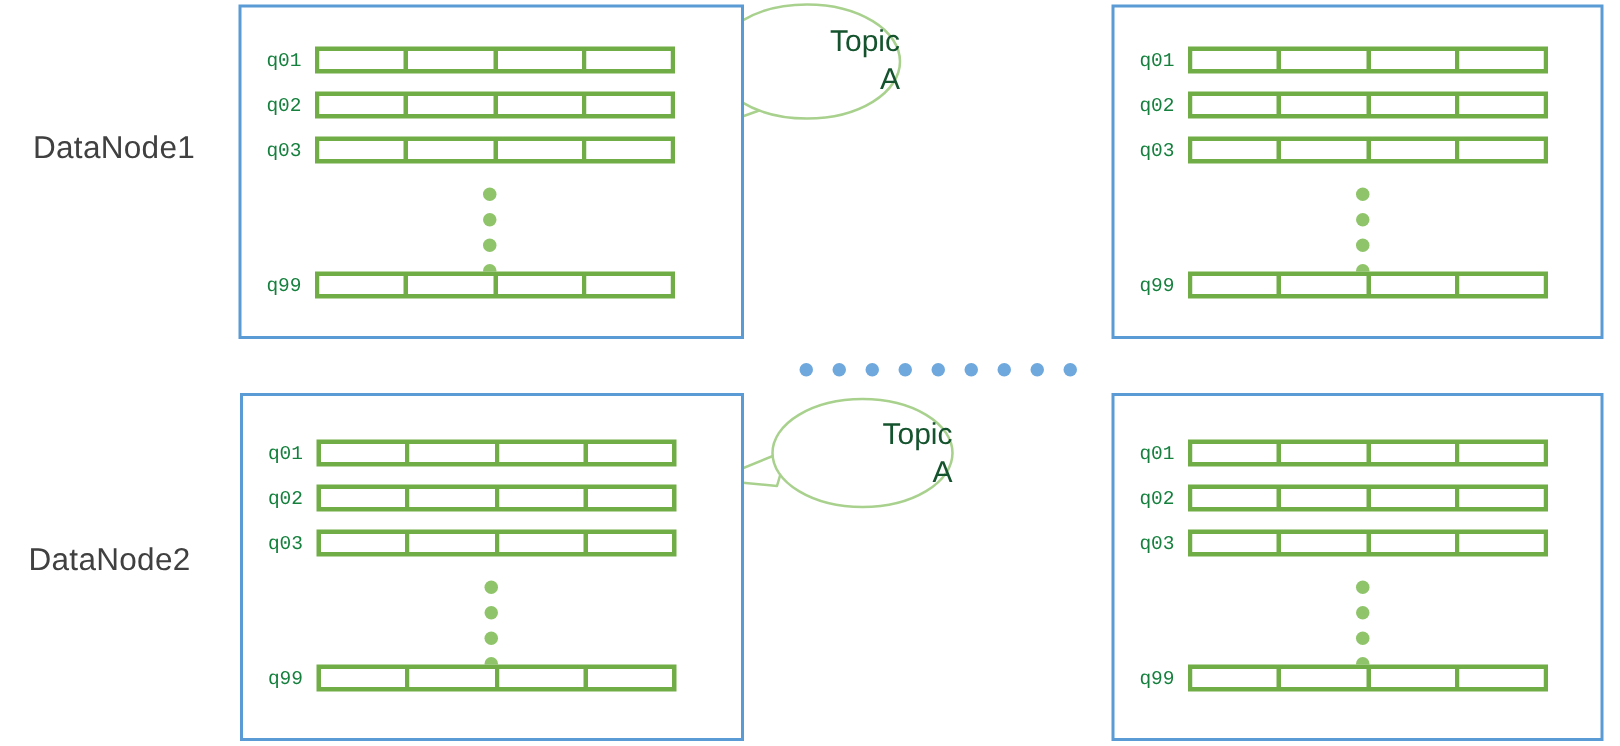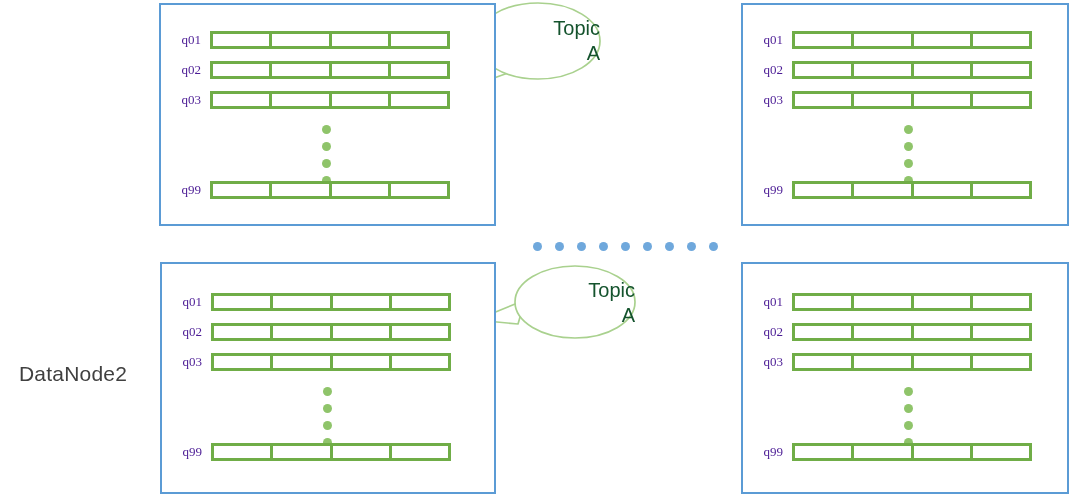--- a/index.html
+++ b/index.html
@@ -36,25 +36,25 @@
     white-space: nowrap;
   }
   
   .queue-row {
     position: absolute;
     display: flex;
     align-items: center;
   }
   .queue-label {
     font-size: 13px;
-    color: #4c1d95;
+    color: #15803d;
     width: 32px;
     text-align: right;
     margin-right: 9px;
-    font-family: Liberation Serif, serif;
+    font-family: Liberation Mono, monospace;
   }
   .queue-bar {
     display: flex;
     border: 3px solid #70ad47;
     background: #ffffff;
     box-sizing: border-box;
     height: 18px;
     width: 240px;
   }
   .queue-cell {
@@ -135,20 +135,21 @@
     <g>
       <path d="M 451 303 L 459 303 L 459 323 L 466 323 L 459 323 L 459 343 L 451 343" fill="none" stroke="#9dc3e6" stroke-width="1.6"></path>
     </g>
 
     <g>
       <path d="M 476 320 L 525 300 L 518 324 Z" fill="#ffffff" stroke="#a9d18e" stroke-width="1.7" stroke-linejoin="round"></path>
       <ellipse cx="575" cy="302" rx="60" ry="36" fill="#ffffff" stroke="#a9d18e" stroke-width="1.7"></ellipse>
     </g>
   </svg>
 
+  <div class="node-label" style="left:22px; top:87px;">DataNode1</div>
 
   <div class="node-box" style="left:159px; top:3px; width:337px; height:223px;">
 
     <div class="queue-row" style="left:8px; top:26px;">
       <span class="queue-label">q01</span>
       <span class="queue-bar">
         <span class="queue-cell"></span>
         <span class="queue-cell"></span>
         <span class="queue-cell"></span>
         <span class="queue-cell"></span>

